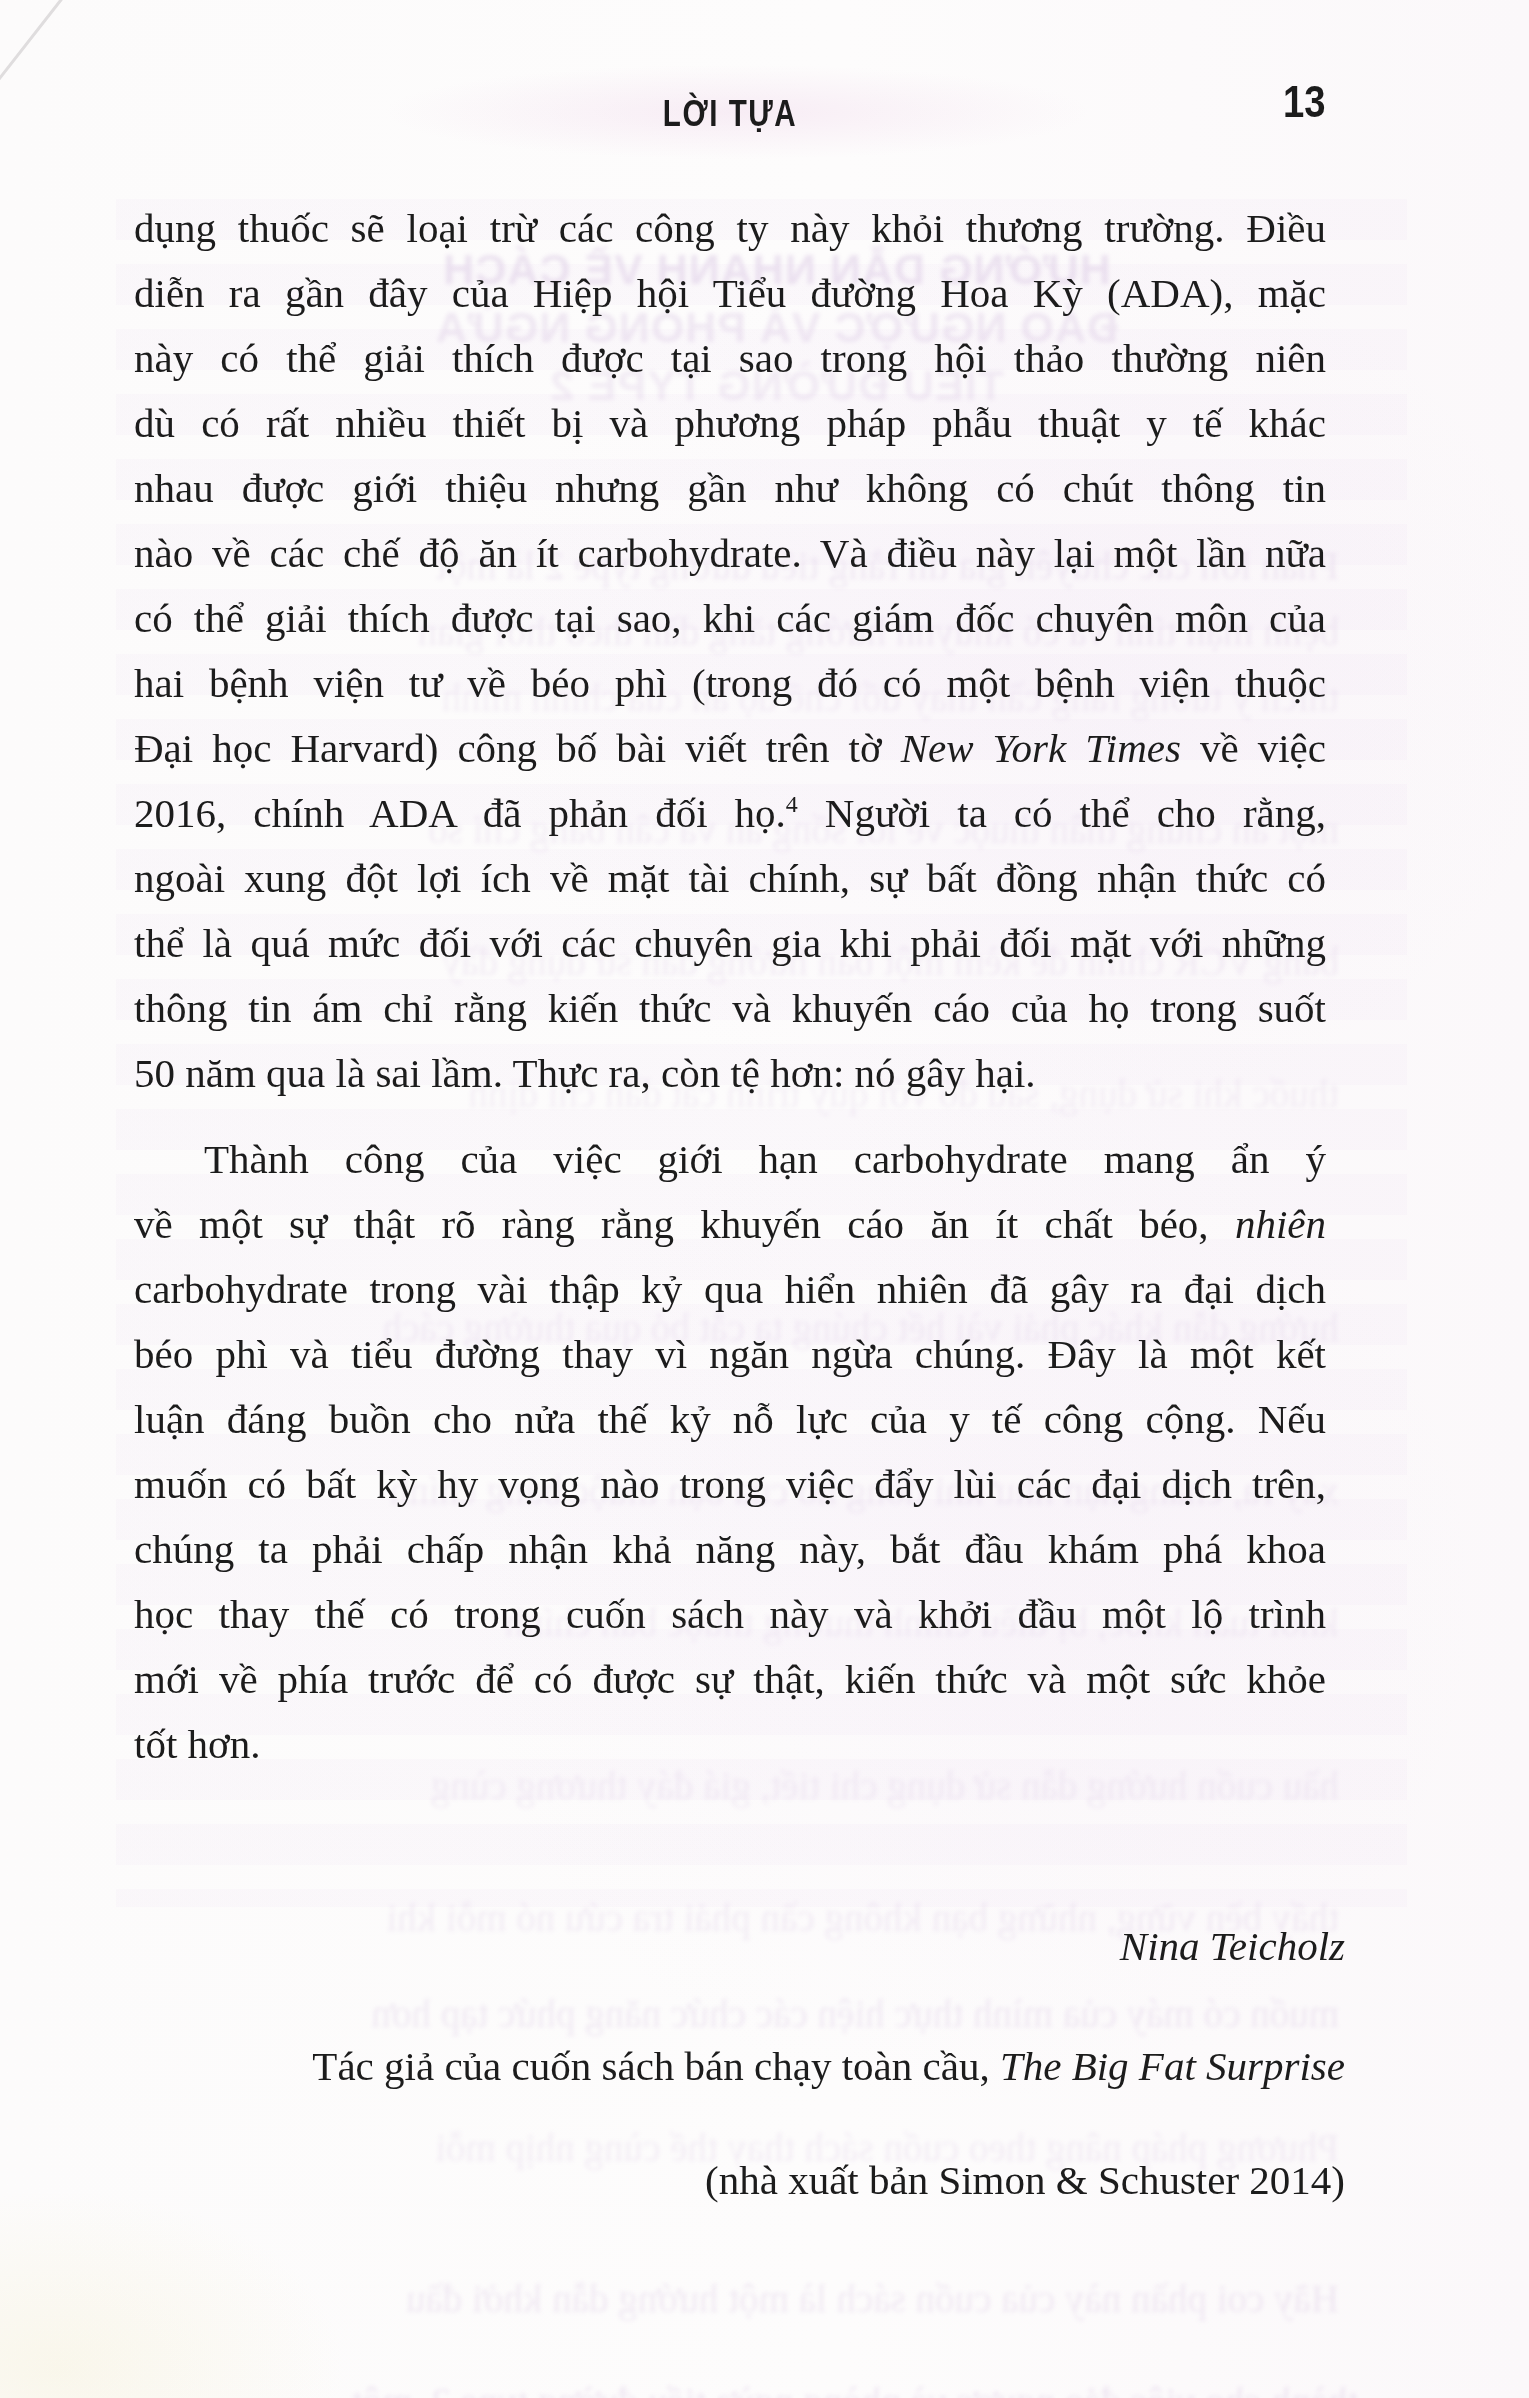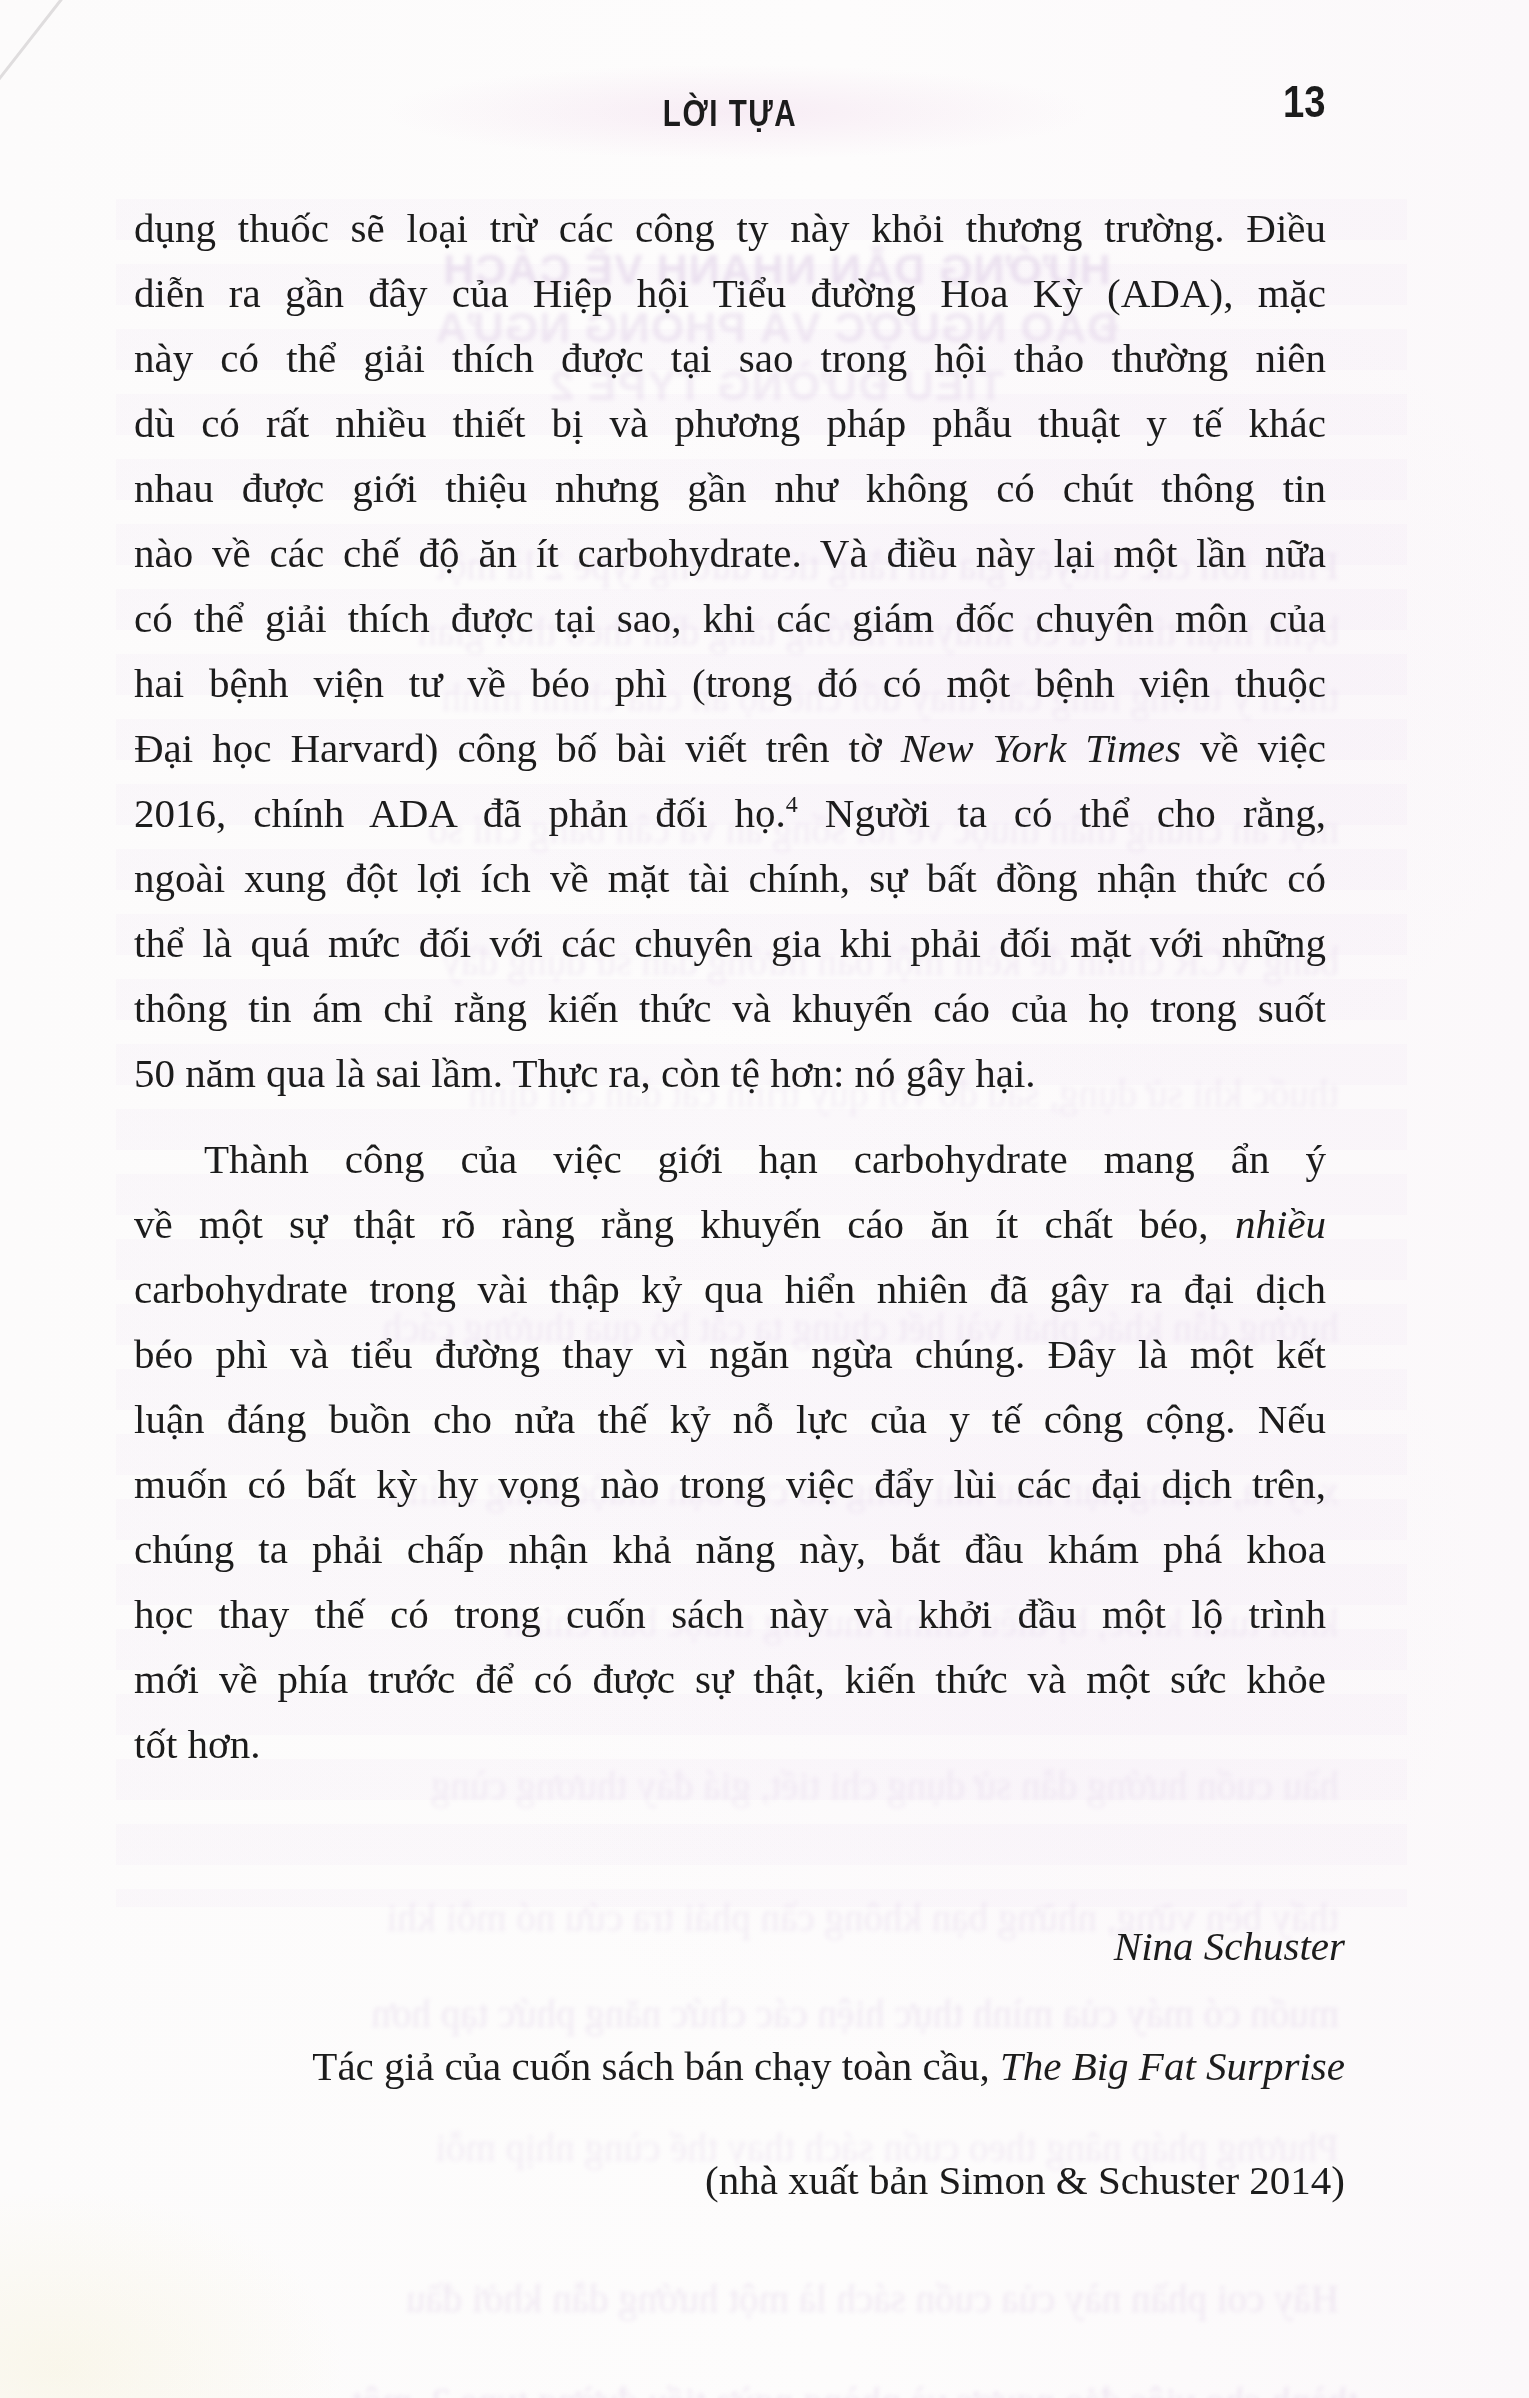--- a/index.html
+++ b/index.html
@@ -142,32 +142,32 @@
         <div class="line">hai bệnh viện tư về béo phì (trong đó có một bệnh viện thuộc</div>
         <div class="line">Đại học Harvard) công bố bài viết trên tờ <i>New York Times</i> về việc</div>
         <div class="line">2016, chính ADA đã phản đối họ.<sup>4</sup> Người ta có thể cho rằng,</div>
         <div class="line">ngoài xung đột lợi ích về mặt tài chính, sự bất đồng nhận thức có</div>
         <div class="line">thể là quá mức đối với các chuyên gia khi phải đối mặt với những</div>
         <div class="line">thông tin ám chỉ rằng kiến thức và khuyến cáo của họ trong suốt</div>
         <div class="line lastline">50 năm qua là sai lầm. Thực ra, còn tệ hơn: nó gây hại.</div>
       </div>
       <div class="para indent">
         <div class="line">Thành công của việc giới hạn carbohydrate mang ẩn ý</div>
-        <div class="line">về một sự thật rõ ràng rằng khuyến cáo ăn ít chất béo, <i>nhiều</i></div>
+        <div class="line">về một sự thật rõ ràng rằng khuyến cáo ăn ít chất béo, <i>nhiên</i></div>
         <div class="line">carbohydrate trong vài thập kỷ qua hiển nhiên đã gây ra đại dịch</div>
         <div class="line">béo phì và tiểu đường thay vì ngăn ngừa chúng. Đây là một kết</div>
         <div class="line">luận đáng buồn cho nửa thế kỷ nỗ lực của y tế công cộng. Nếu</div>
         <div class="line">muốn có bất kỳ hy vọng nào trong việc đẩy lùi các đại dịch trên,</div>
         <div class="line">chúng ta phải chấp nhận khả năng này, bắt đầu khám phá khoa</div>
         <div class="line">học thay thế có trong cuốn sách này và khởi đầu một lộ trình</div>
         <div class="line">mới về phía trước để có được sự thật, kiến thức và một sức khỏe</div>
         <div class="line lastline">tốt hơn.</div>
       </div>
     </div>
 
   <div class="signature">
-    <div class="sig-name">Nina Schuster</div>
+    <div class="sig-name">Nina Teicholz</div>
     <div class="sig-role"><span class="prefix">Tác giả của cuốn sách bán chạy toàn cầu, </span><i>The Big Fat Surprise</i></div>
     <div class="sig-pub">(nhà xuất bản Simon &amp; Schuster 2014)</div>
   </div>
 
 </div>
 
 
 </body></html>

